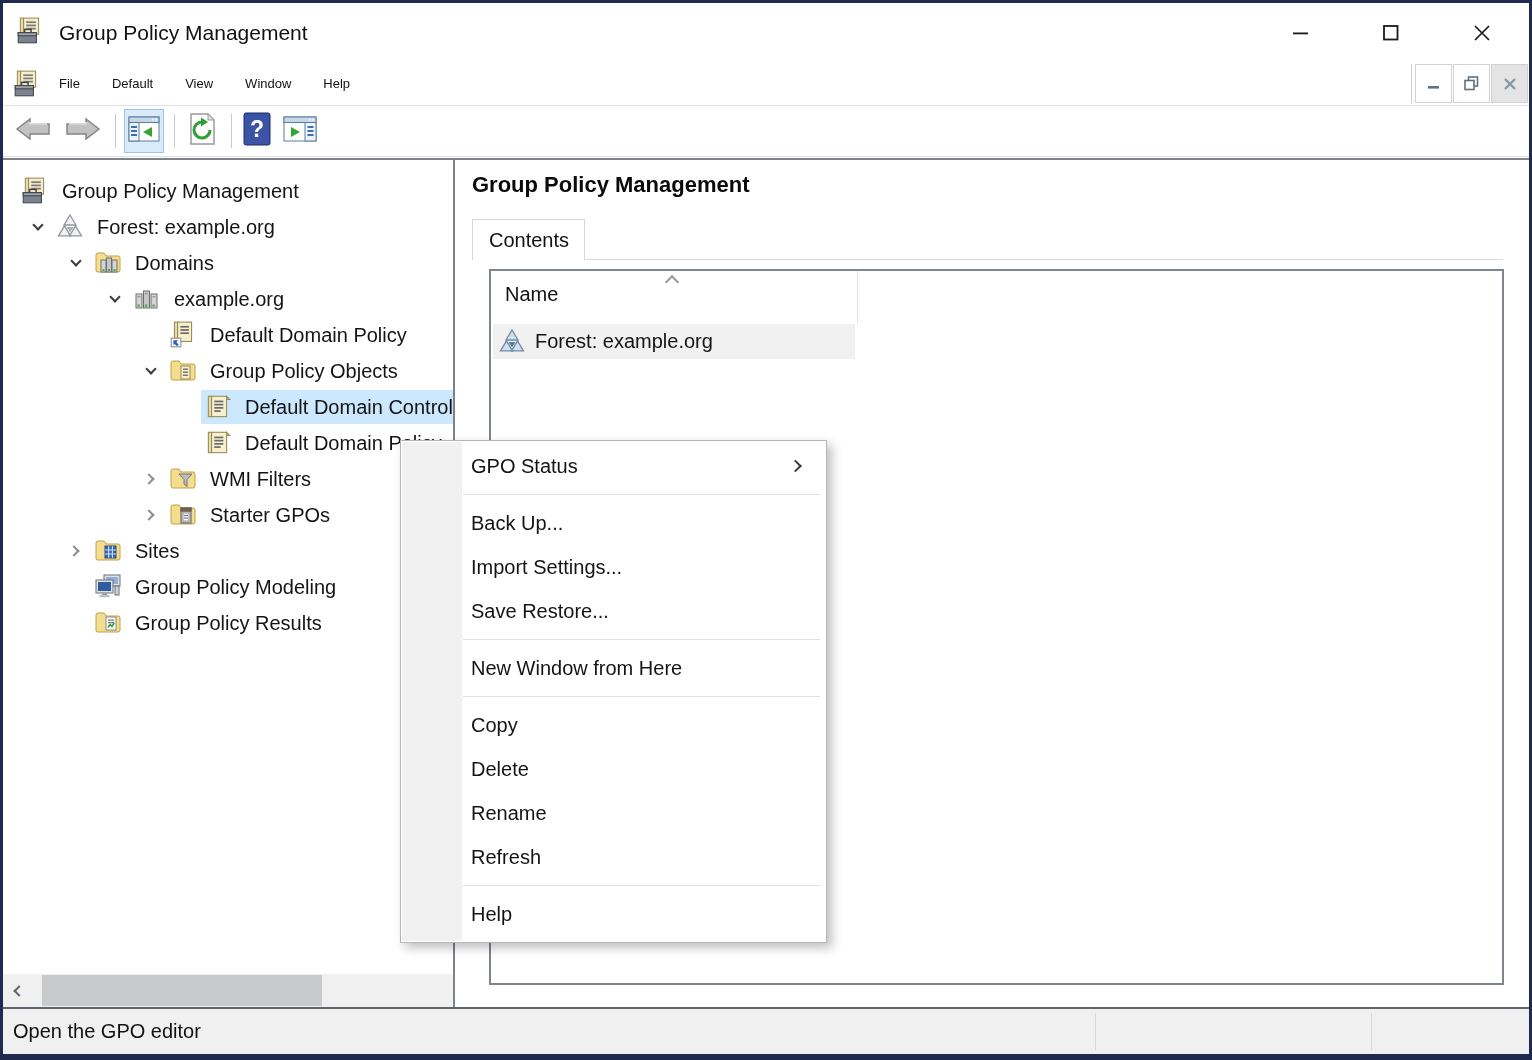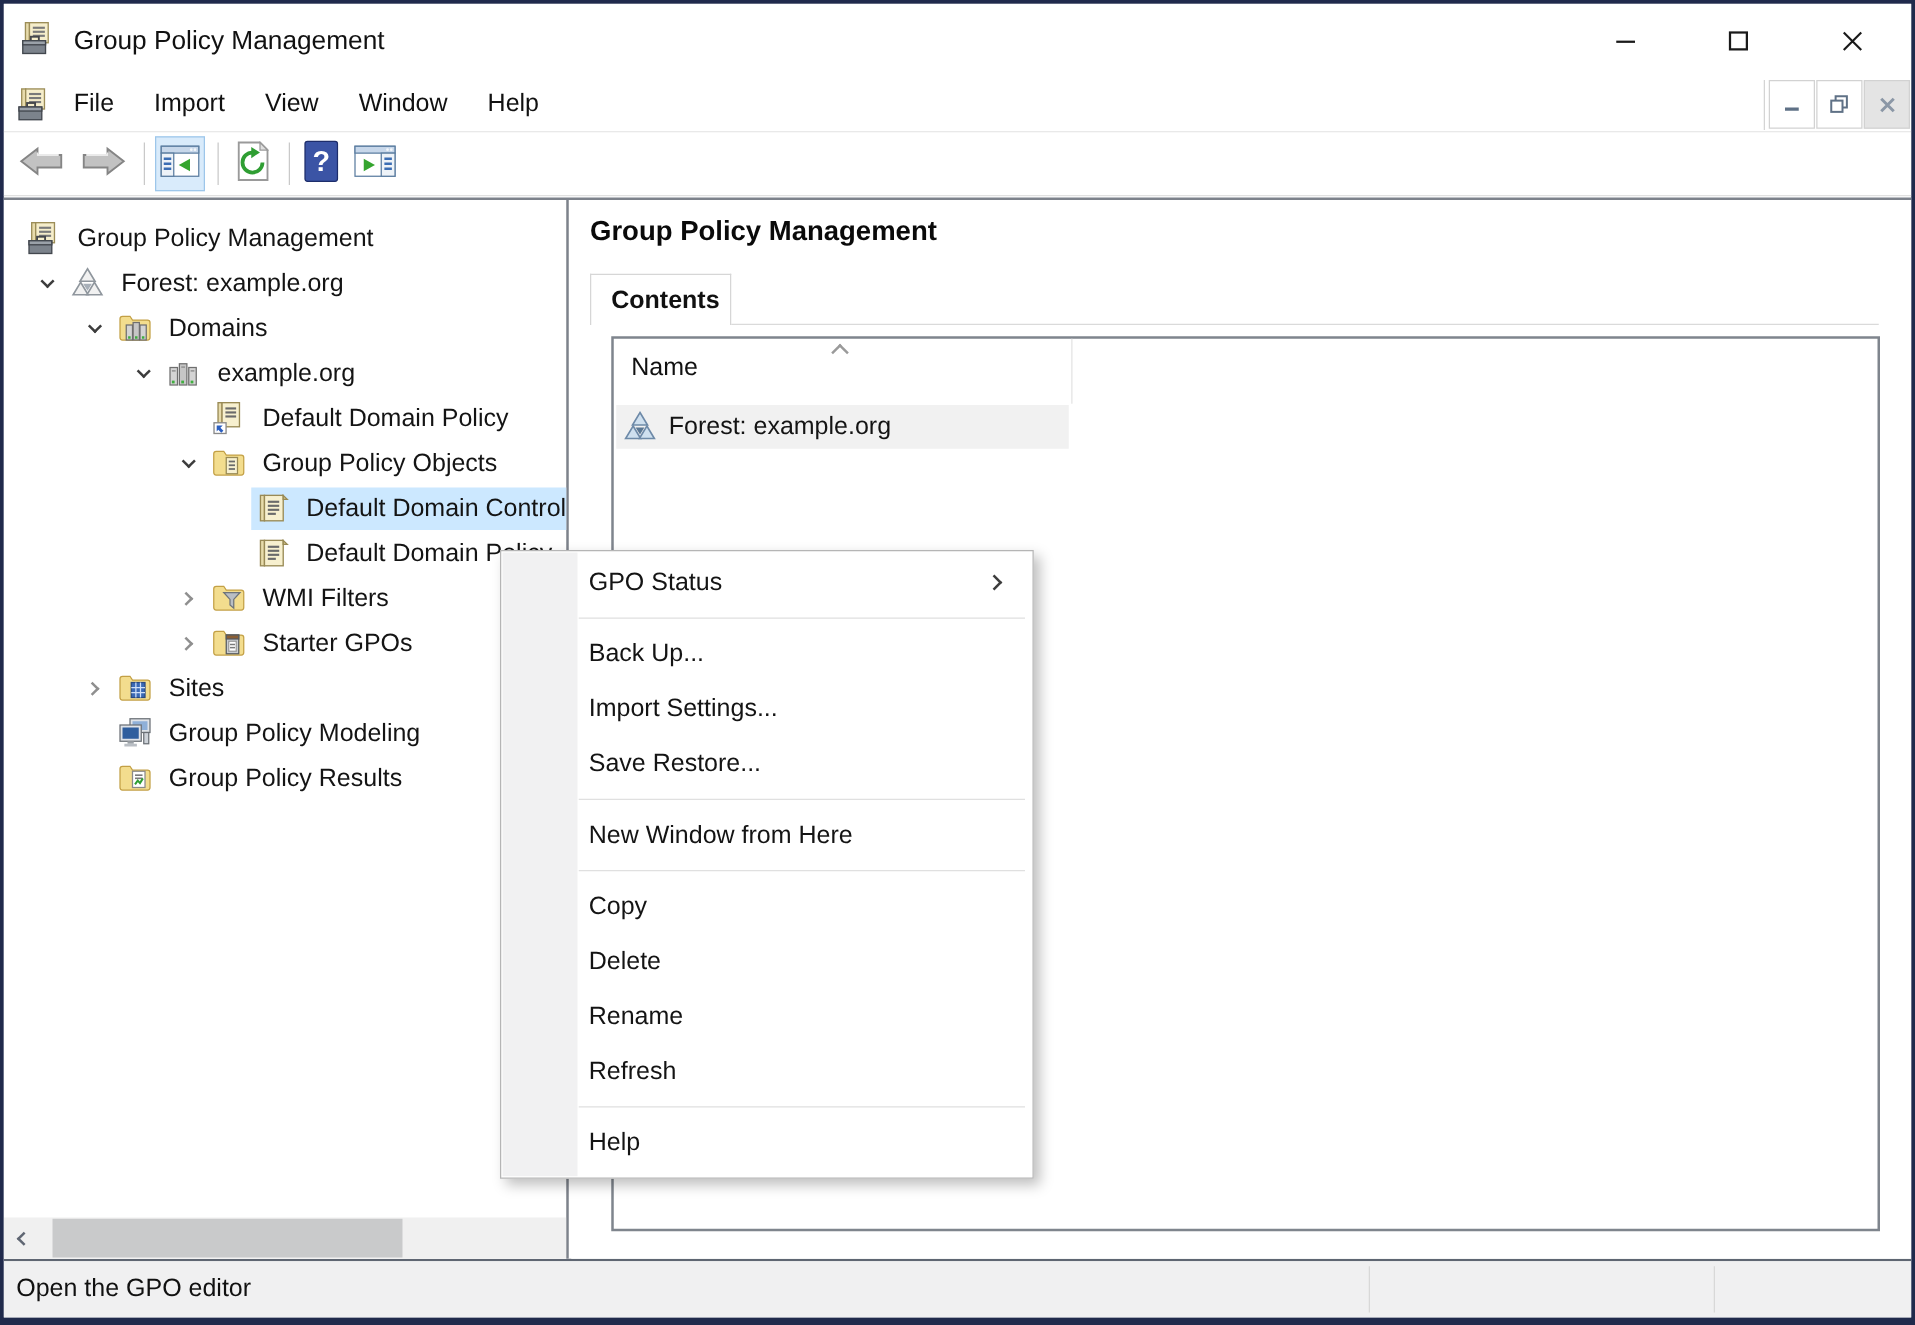--- a/index.html
+++ b/index.html
@@ -12,21 +12,21 @@
   .titlebar .app-icon{position:absolute;left:12px;top:13px;width:32px;height:32px;}
   .titlebar .title{position:absolute;left:56px;top:0;height:59px;display:flex;align-items:center;
     font-size:21px;color:#111;}
   .win-btn{position:absolute;top:8px;width:48px;height:44px;display:flex;align-items:center;justify-content:center;}
   .win-btn.min{left:1274px;} .win-btn.max{left:1364px;} .win-btn.close{left:1455px;}
 
   
   .menubar{position:absolute;left:0;top:59px;right:0;height:44px;background:#fff;border-bottom:1px solid #e2e2e2;}
   .menubar .app-icon-sm{position:absolute;left:9px;top:7px;width:30px;height:30px;}
   .menu-items{position:absolute;left:40px;top:0;height:43px;display:flex;align-items:center;}
-  .menu-item{padding:0 16px;font-size:20px;color:#111;height:43px;display:flex;align-items:center;}
+  .menu-item{padding:0 16px;font-size:13px;color:#111;height:43px;display:flex;align-items:center;}
   .mdi-sep{position:absolute;left:1408px;top:2px;height:40px;width:1px;background:#d4d4d4;}
   .mdi-btn{position:absolute;top:2px;width:37px;height:39px;border:1px solid #d2d2d2;background:#fff;
     display:flex;align-items:center;justify-content:center;}
   .mdi-btn.b1{left:1412px;} .mdi-btn.b2{left:1450px;} .mdi-btn.b3{left:1488px;background:#e4e4e4;}
 
   
   .toolbar{position:absolute;left:0;top:103px;right:0;height:51px;background:#fff;border-bottom:1px solid #e0e0e0;
     display:flex;align-items:center;padding-left:8px;}
   .tb-btn{display:flex;align-items:center;justify-content:center;margin-right:6px;height:44px;padding:0 3px;}
   .tb-btn.active{background:#d9ebfb;border:1px solid #9dc6ea;}
@@ -54,21 +54,21 @@
   .sb-arrow{position:absolute;left:0;top:0;width:32px;height:33px;display:flex;align-items:center;justify-content:center;}
   .sb-arrow i{display:block;width:8px;height:8px;border-left:2px solid #5f6672;border-bottom:2px solid #5f6672;
     transform:rotate(45deg);}
   .sb-thumb{position:absolute;left:39px;top:1px;width:280px;height:31px;background:#c9cacb;}
 
   
   .right-pane{position:absolute;left:454px;top:0;right:0;bottom:0;background:#fff;overflow:hidden;}
   .rp-title{position:absolute;left:15px;top:12px;font-size:22px;font-weight:bold;color:#0a0a0a;}
   .rp-tab{position:absolute;left:15px;top:59px;width:113px;height:41px;background:#fff;
     border:1px solid #d6d6d6;border-bottom:none;display:flex;align-items:center;padding-left:16px;
-    font-size:20px;color:#111;font-weight:bold;}
+    font-size:20px;color:#111;}
   .rp-tabline{position:absolute;left:128px;top:99px;right:26px;height:1px;background:#dadada;}
   .listview{position:absolute;left:32px;top:109px;width:1015px;height:716px;background:#fff;
     border:2px solid #7f858d;}
   .lv-colline{position:absolute;left:366px;top:0;width:1px;height:52px;background:#e4e4e4;}
   .lv-header{position:absolute;left:14px;top:12px;font-size:20px;color:#111;}
   .sortchev{position:absolute;left:176px;top:6px;width:10px;height:10px;border-left:2px solid #9a9a9a;
     border-top:2px solid #9a9a9a;transform:rotate(45deg);}
   .lv-row{position:absolute;left:2px;top:53px;width:362px;height:35px;background:#f1f1f1;
     display:flex;align-items:center;}
   .lv-icon{flex:0 0 30px;width:30px;height:30px;margin-left:4px;display:flex;align-items:center;justify-content:center;}
@@ -132,21 +132,21 @@
           <rect x="8" y="2" width="14" height="15" fill="#f6eecb" stroke="#9c8d58"></rect>
           <rect x="10.5" y="5" width="9" height="1.6" fill="#7a7a7a"></rect>
           <rect x="10.5" y="8" width="9" height="1.6" fill="#7a7a7a"></rect>
           <rect x="10.5" y="11" width="9" height="1.6" fill="#7a7a7a"></rect>
           <rect x="9" y="12.5" width="6" height="3.5" fill="none" stroke="#45474b" stroke-width="1.4"></rect>
           <rect x="3" y="15.5" width="17" height="9.5" fill="#7c838c" stroke="#42474e"></rect>
           <rect x="3" y="15.5" width="17" height="3" fill="#9aa1a9" stroke="#42474e"></rect>
         </svg></span>
     <div class="menu-items" id="menu-items">
         <div class="menu-item">File</div>
-        <div class="menu-item">Import</div>
+        <div class="menu-item">Default</div>
         <div class="menu-item">View</div>
         <div class="menu-item">Window</div>
         <div class="menu-item">Help</div>
       </div>
     <div class="mdi-sep"></div>
     <div class="mdi-btn b1">
       <svg width="16" height="16">
           <rect x="2" y="10" width="11" height="2.6" fill="#5f7186"></rect>
         </svg>
     </div>

